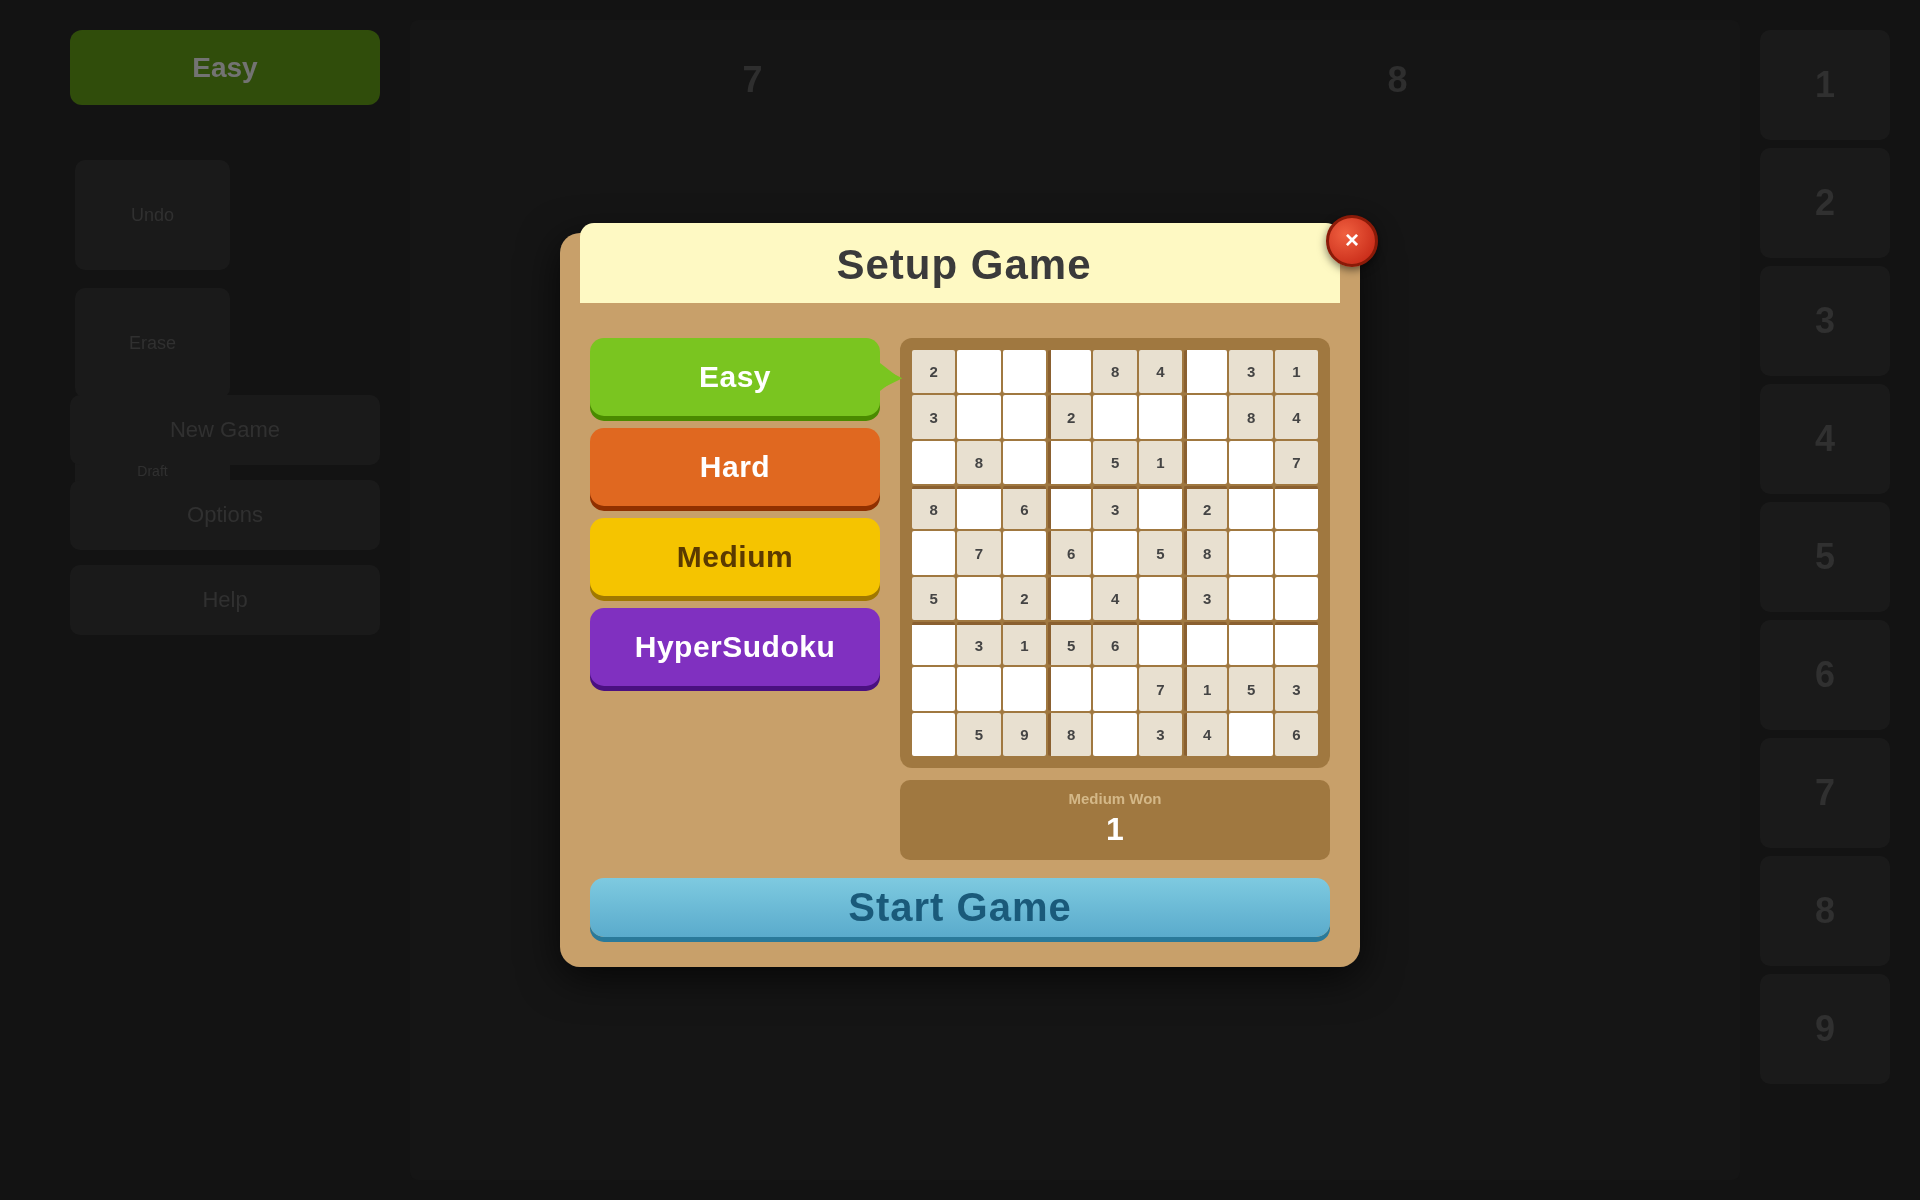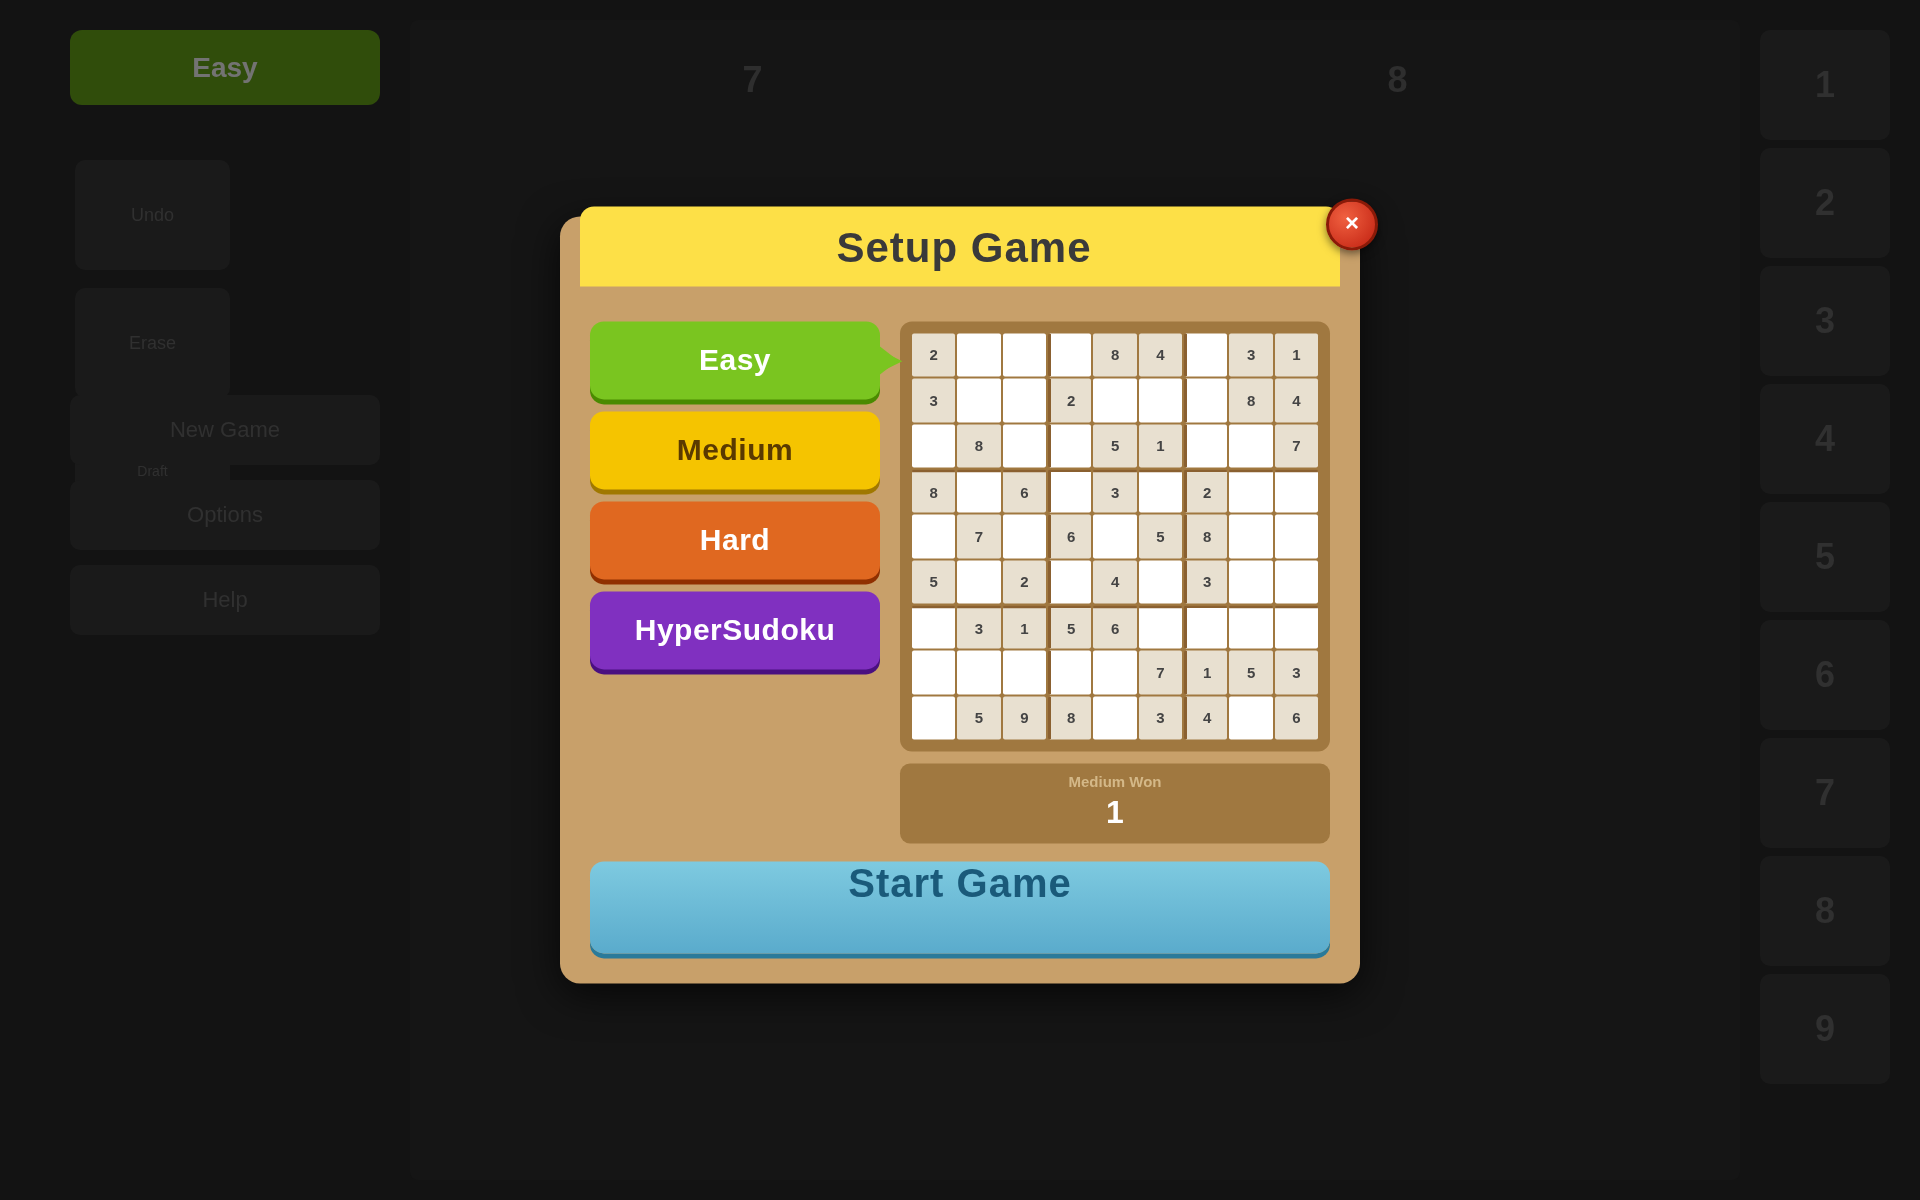--- a/index.html
+++ b/index.html
@@ -128,21 +128,21 @@
       box-shadow: 0 10px 40px rgba(0,0,0,0.7);
     }
 
     
     .modal-title-bar {
       position: absolute;
       top: -10px;
       left: 50%;
       transform: translateX(-50%);
       width: 760px;
-      background: #fde047;
+      background: #fef9c3;
       border-radius: 14px 14px 0 0;
       padding: 18px 0 14px 8px;
       text-align: center;
       margin-bottom: 8px;
     }
 
     .modal-title {
       font-size: 42px;
       font-weight: 900;
       color: #3a3a3a;
@@ -284,32 +284,32 @@
 
     .stat-value {
       color: #fff;
       font-size: 32px;
       font-weight: 900;
     }
 
     
     .start-btn {
       width: 100%;
-      height: 92px;
+      height: 59px;
       background: linear-gradient(to bottom, #7ecae0, #5aabcc);
       border-radius: 14px;
       border: none;
       cursor: pointer;
       font-size: 40px;
       font-weight: 900;
       color: #1a5a7a;
       box-shadow: 0 5px 0 #2a7a9a;
       margin-top: 18px;
       display: flex;
-      align-items: flex-start;
+      align-items: center;
       justify-content: center;
       letter-spacing: 1px;
     }
 
     
     .close-btn {
       position: absolute;
       top: -18px;
       right: -18px;
       width: 52px;
@@ -415,26 +415,26 @@
 
     <div class="difficulty-panel">
 
       <div style="position:relative;">
         <button class="diff-btn easy selected">
           <span>Easy</span>
         </button>
         <div class="arrow-indicator"></div>
       </div>
 
+      <button class="diff-btn hard">
+        <span>Hard</span>
+      </button>
+
       <button class="diff-btn medium">
         <span>Medium</span>
-      </button>
-
-      <button class="diff-btn hard">
-        <span>Hard</span>
       </button>
 
 
       <button class="diff-btn hypersudoku">
         <span>HyperSudoku</span>
       </button>
 
     </div>
 
     <div class="preview-panel">

